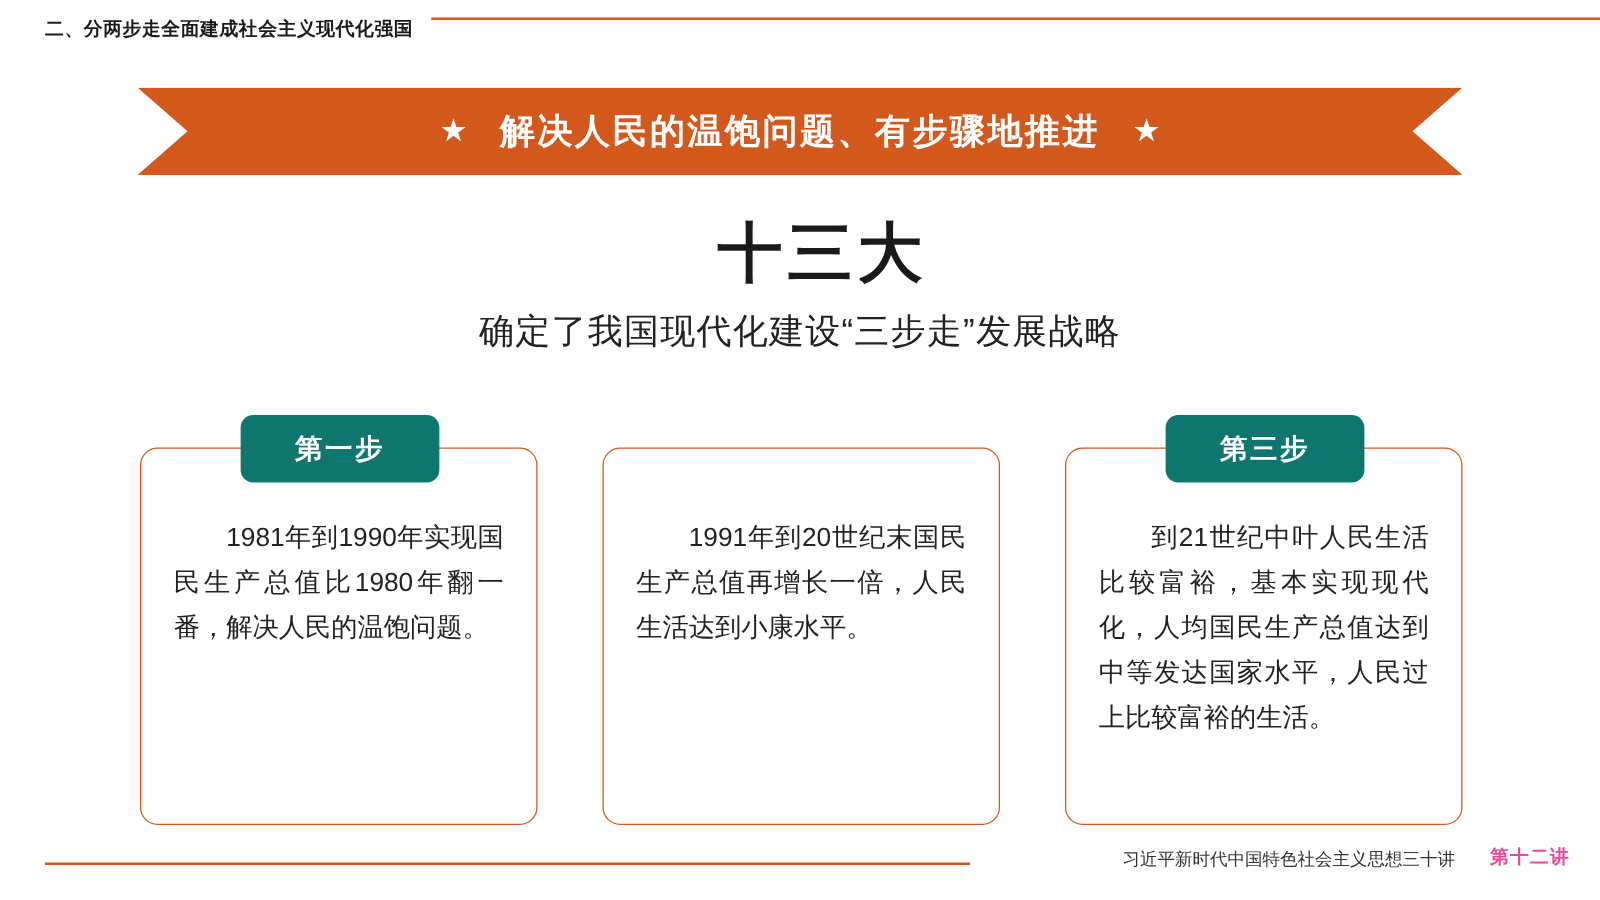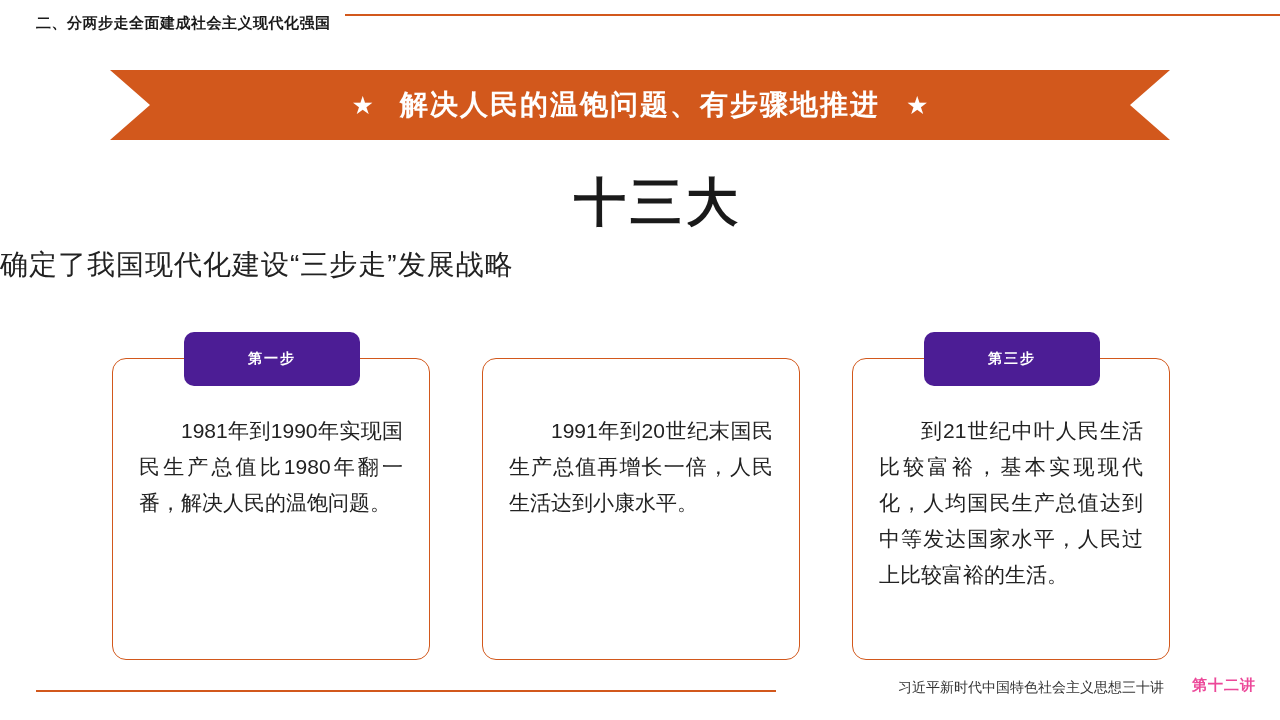--- a/index.html
+++ b/index.html
@@ -89,21 +89,21 @@
     font-weight: bold;
     letter-spacing: 4px;
     color: #1a1a1a;
     padding-left: 18px;
   }
   .subhead {
     position: absolute;
     left: 0;
     top: 246px;
     width: 1280px;
-    text-align: left;
+    text-align: center;
     font-size: 28px;
     color: #222222;
     letter-spacing: 1px;
   }
 
   
   .cards {
     position: absolute;
     left: 112px;
     top: 332px;
@@ -125,26 +125,26 @@
     border: 1.5px solid #d2581c;
     border-radius: 14px;
     min-height: 302px;
     padding: 54px 26px 18px 26px;
   }
   .card-tab {
     position: absolute;
     left: 50%;
     top: 0;
     transform: translateX(-50%);
-    width: 176px;
+    width: 159px;
     height: 54px;
-    background: #4c1d95;
+    background: #0f766e;
     border-radius: 10px;
     color: #ffffff;
-    font-size: 14px;
+    font-size: 22px;
     font-weight: bold;
     letter-spacing: 2px;
     display: flex;
     align-items: center;
     justify-content: center;
     z-index: 2;
   }
   .card-text {
     font-size: 21px;
     line-height: 1.72;

